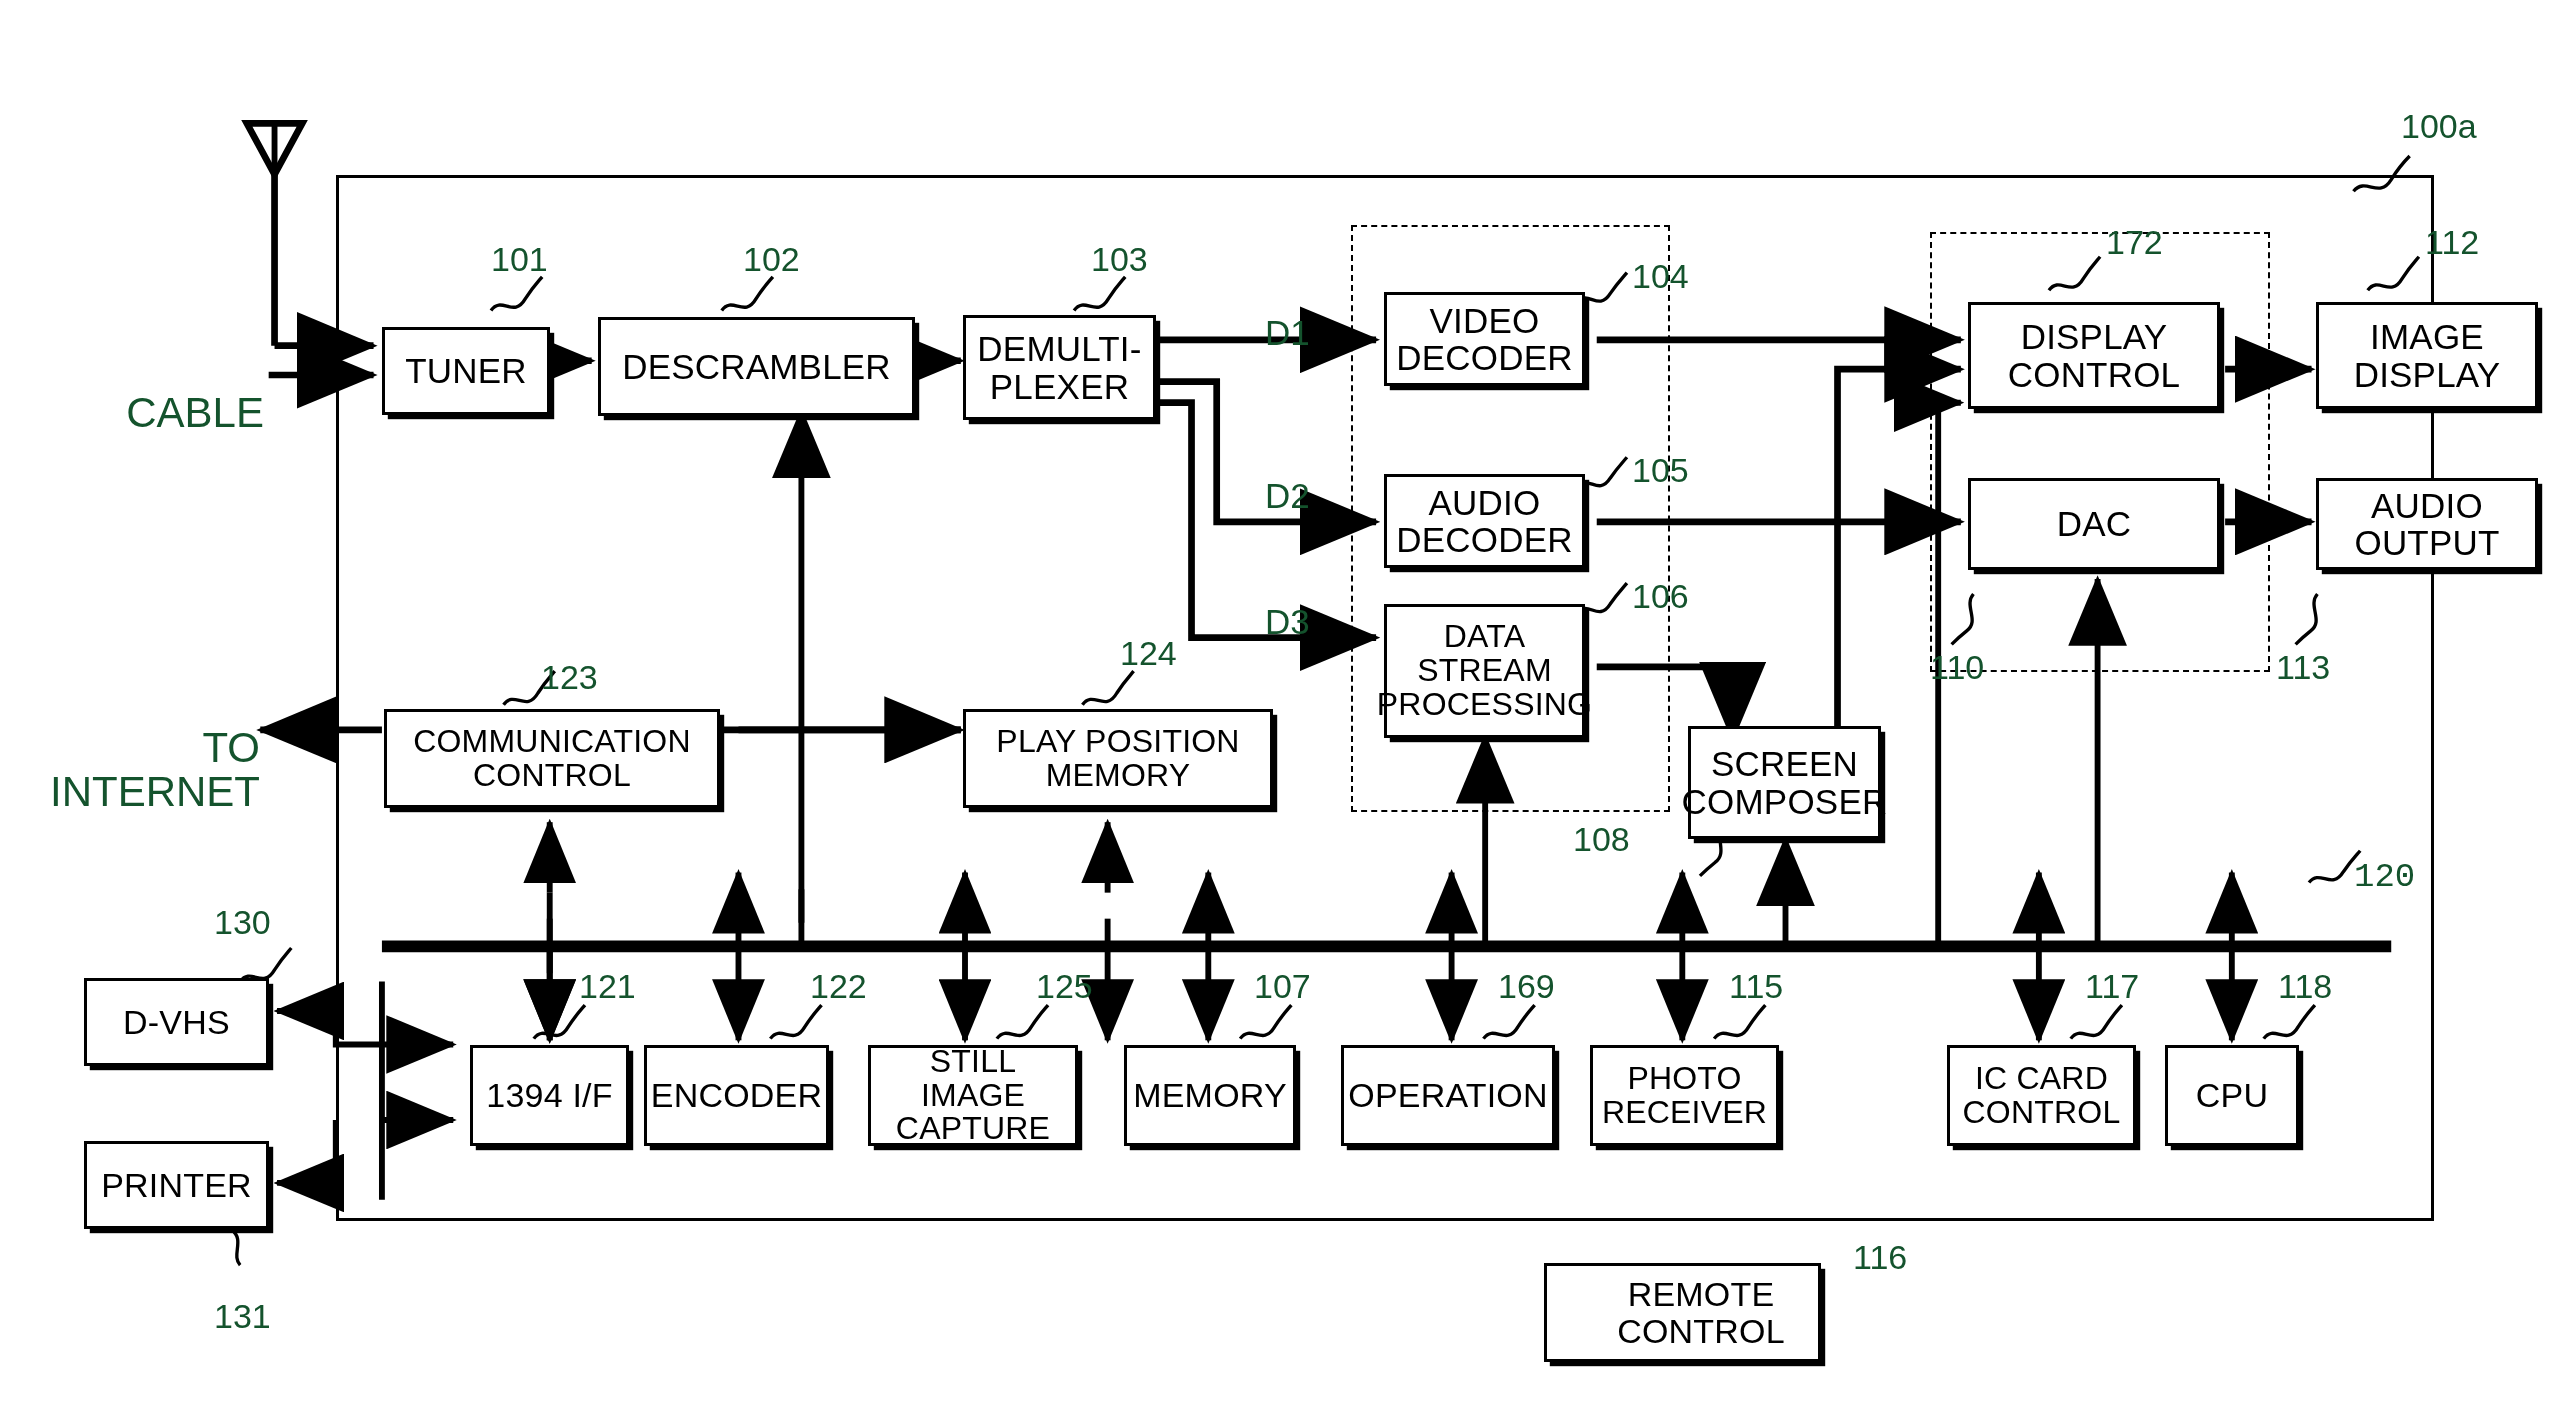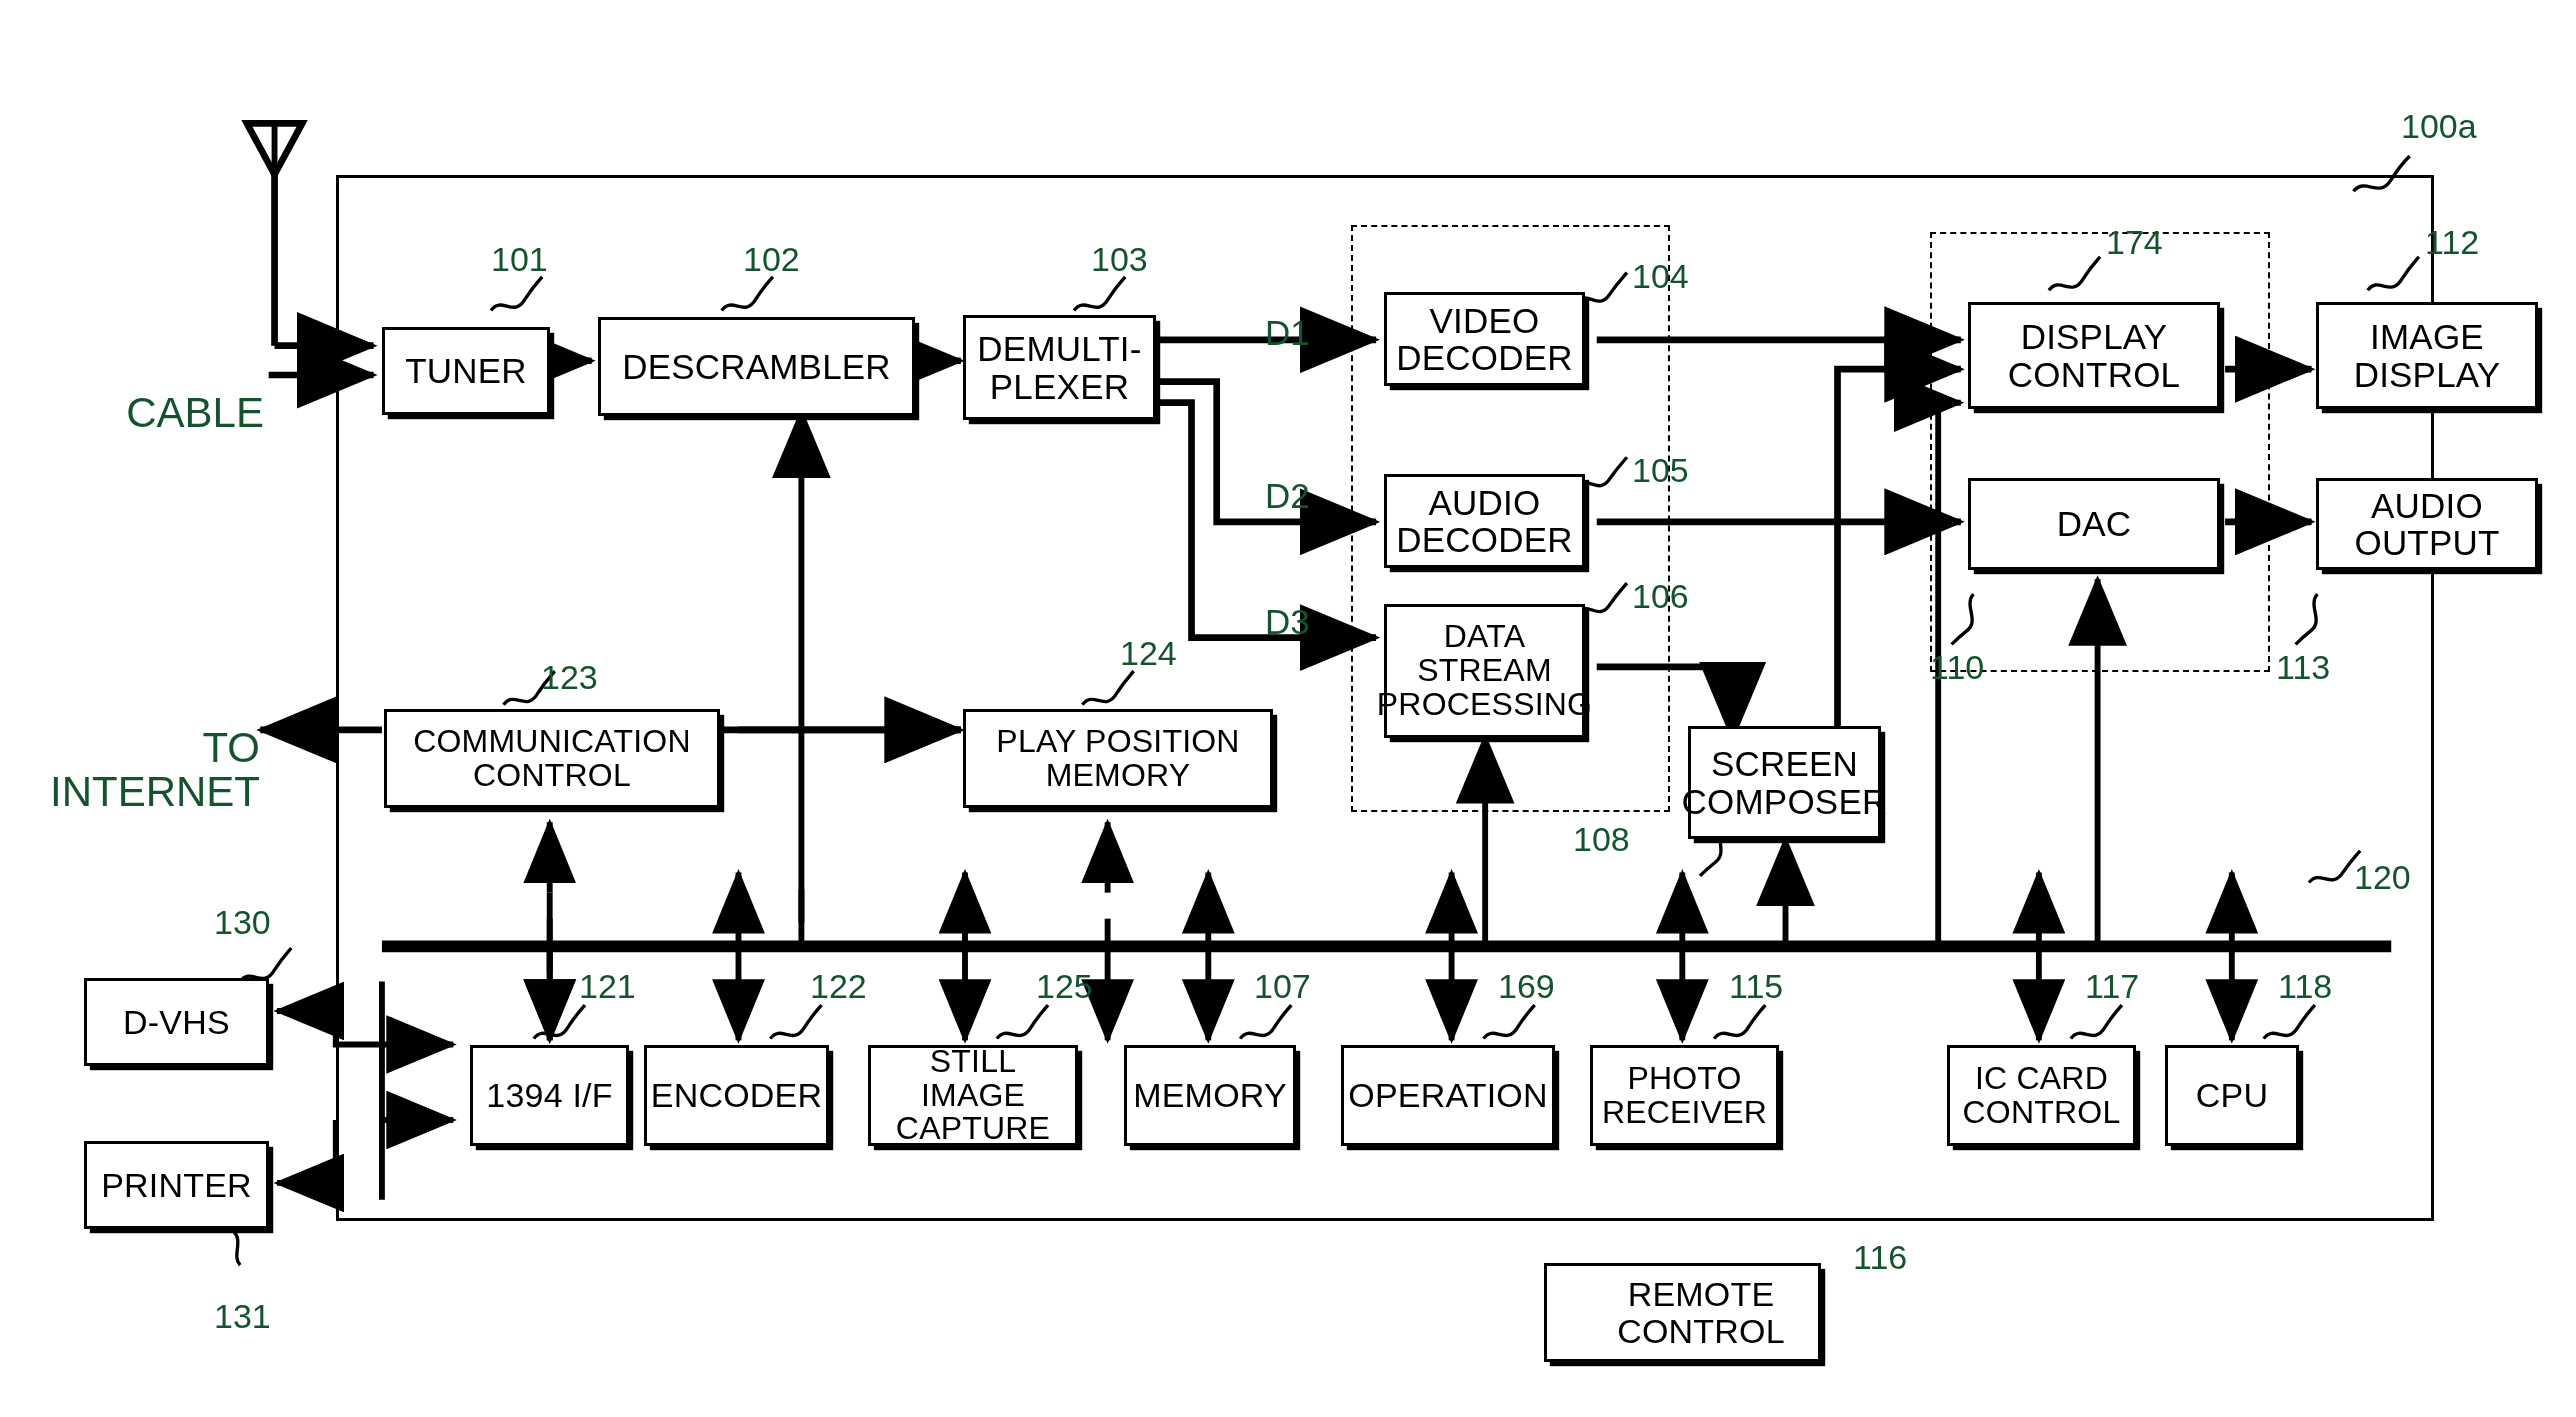--- a/index.html
+++ b/index.html
@@ -336,31 +336,31 @@
   <div class="lbl ext" style="left:84px; top:382px; width:180px;">CABLE</div>
 
   <div class="lbl ext" style="left:50px; top:717px; width:210px;">TO
 INTERNET</div>
 
   <div class="lbl sig" style="left:1265px; top:315px;">D1</div>
   <div class="lbl sig" style="left:1265px; top:478px;">D2</div>
   <div class="lbl sig" style="left:1265px; top:604px;">D3</div>
 
   <div class="lbl refnum" style="left:2401px; top:109px;">100a</div>
-  <div class="lbl refnum" style="left:2354px; top:860px;">120</div>
+  <div class="lbl refnum" style="left:2354px; top:860px;font-family:Liberation Mono, monospace;">120</div>
   <div class="lbl refnum" style="left:1573px; top:822px;">108</div>
 
   <div class="lbl refnum" style="left:491px; top:242px;">101</div>
   <div class="lbl refnum" style="left:743px; top:242px;">102</div>
   <div class="lbl refnum" style="left:1091px; top:242px;">103</div>
   <div class="lbl refnum" style="left:1632px; top:259px;text-align:center;">104</div>
   <div class="lbl refnum" style="left:1632px; top:453px;">105</div>
   <div class="lbl refnum" style="left:1632px; top:579px;">106</div>
   <div class="lbl refnum" style="left:1254px; top:969px;">107</div>
-  <div class="lbl refnum" style="left:2106px; top:225px;">174</div>
+  <div class="lbl refnum" style="left:2106px; top:225px;">172</div>
   <div class="lbl refnum" style="left:1930px; top:650px;">110</div>
   <div class="lbl refnum" style="left:2425px; top:225px;">112</div>
   <div class="lbl refnum" style="left:2276px; top:650px;">113</div>
   <div class="lbl refnum" style="left:1498px; top:969px;">169</div>
   <div class="lbl refnum" style="left:1729px; top:969px;">115</div>
   <div class="lbl refnum" style="left:1853px; top:1240px;">116</div>
   <div class="lbl refnum" style="left:2085px; top:969px;">117</div>
   <div class="lbl refnum" style="left:2278px; top:969px;">118</div>
   <div class="lbl refnum" style="left:579px; top:969px;">121</div>
   <div class="lbl refnum" style="left:810px; top:969px;">122</div>

